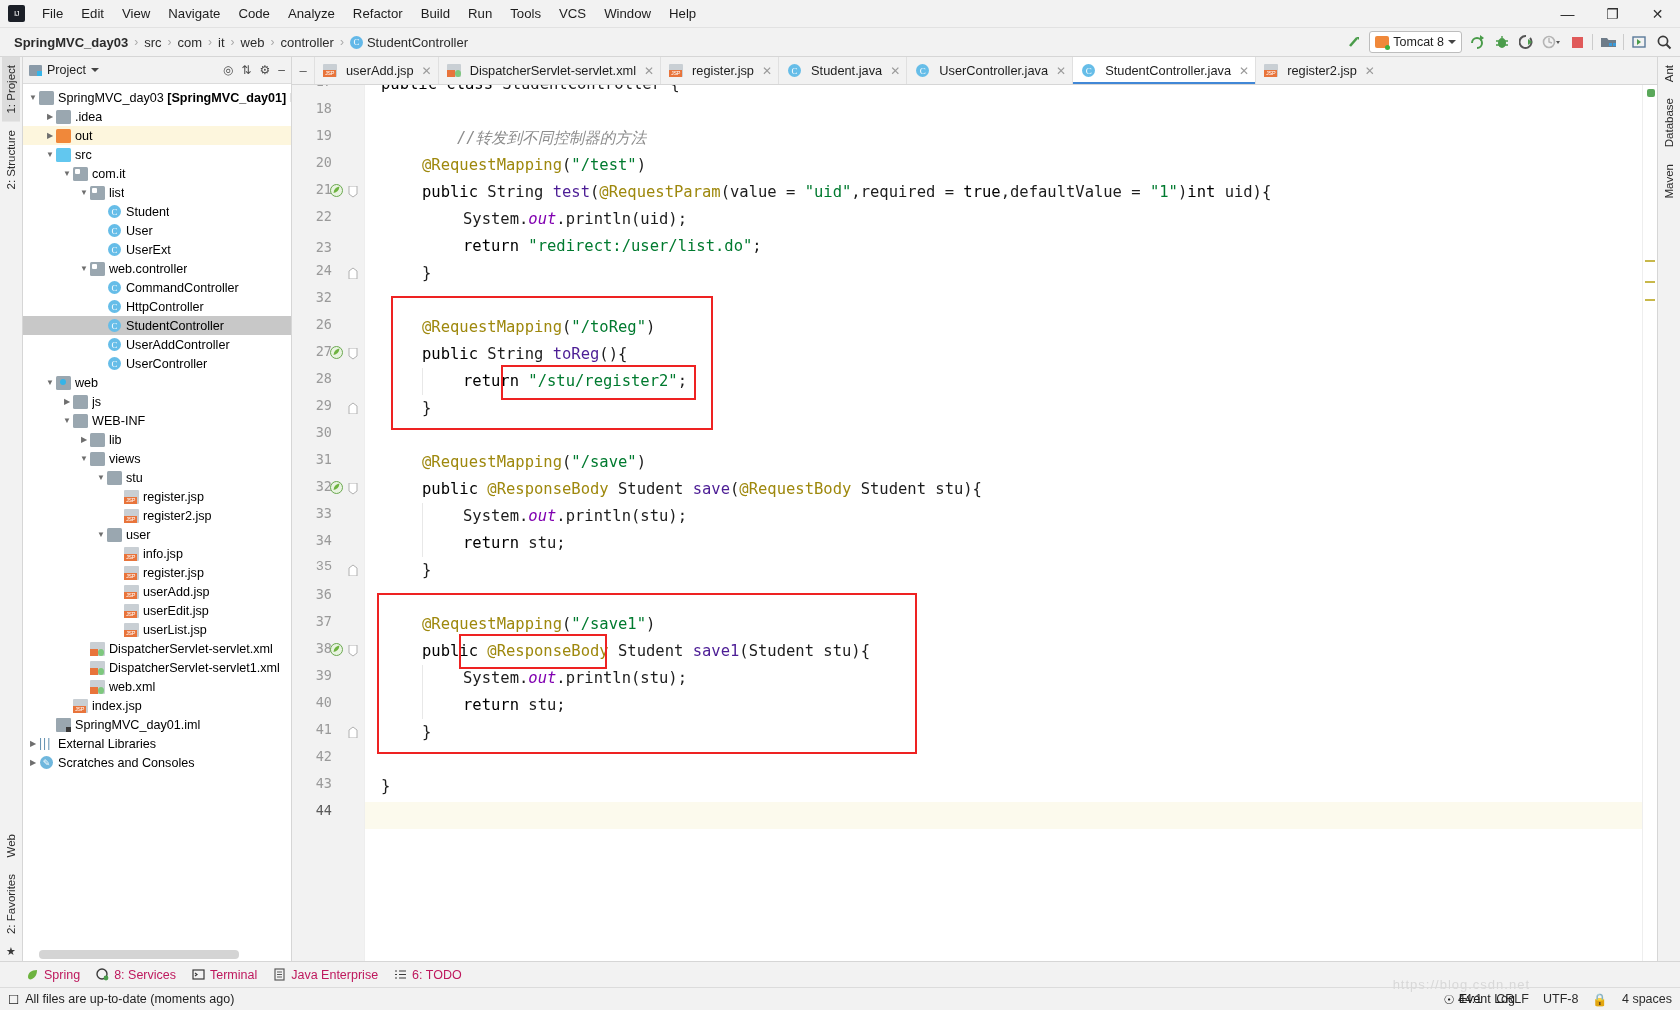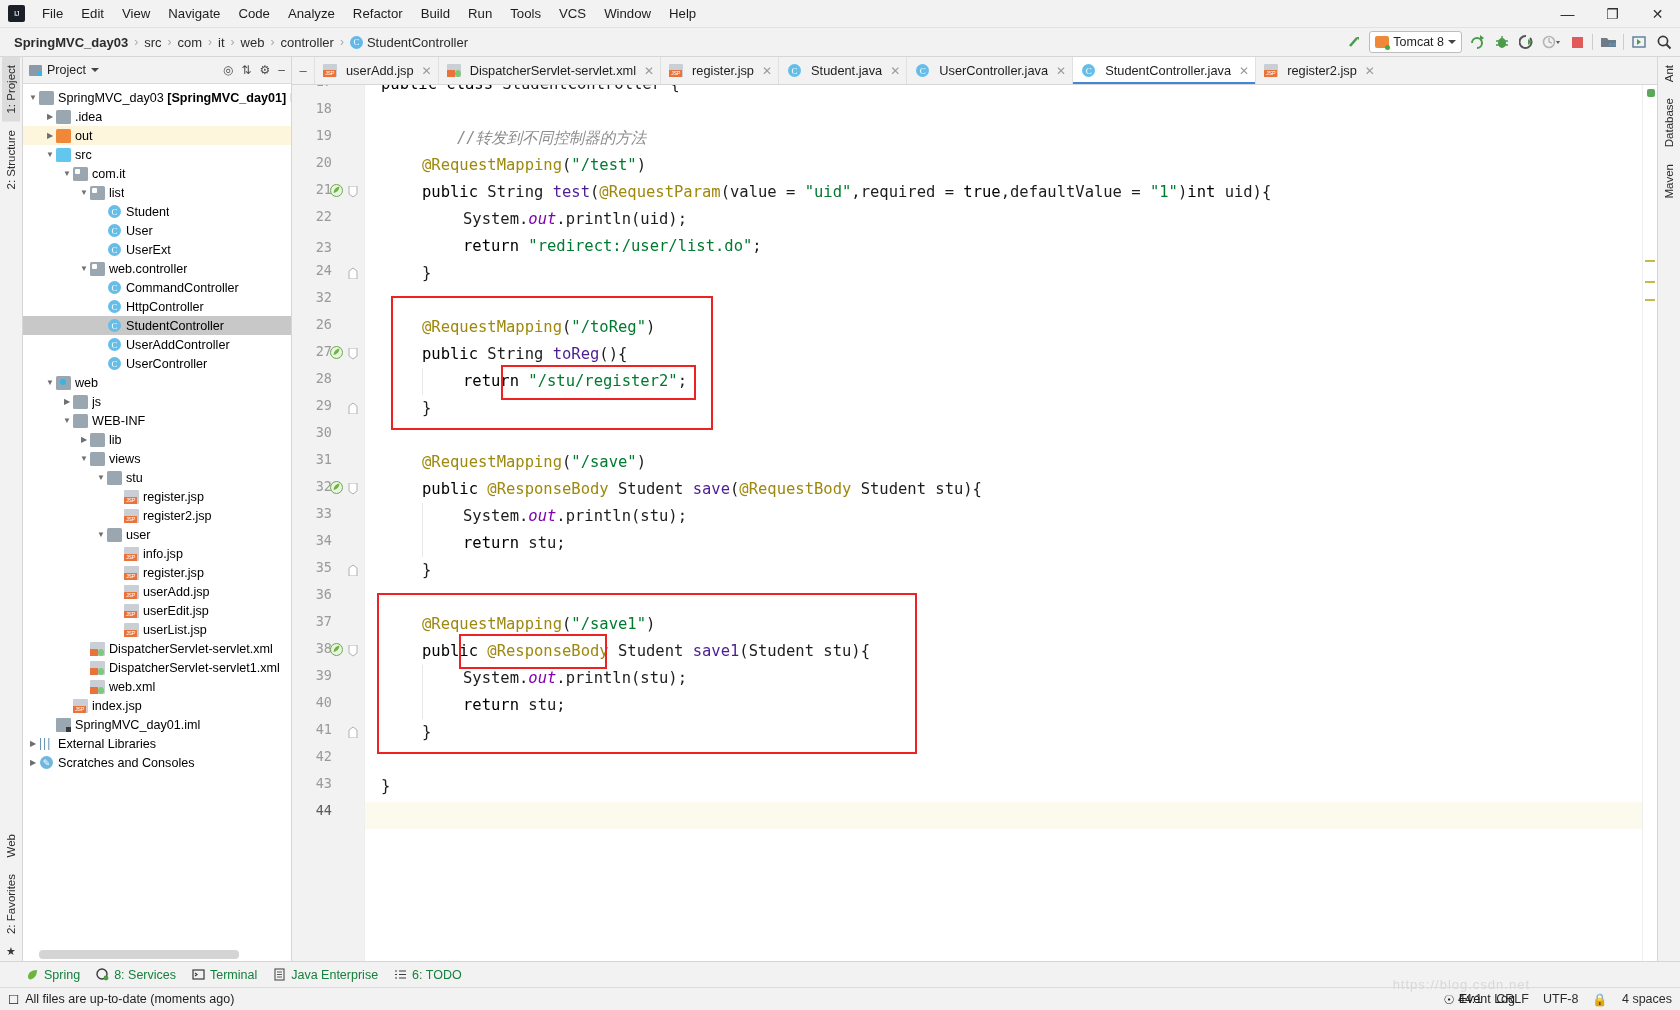--- a/index.html
+++ b/index.html
@@ -128,21 +128,21 @@
   .plain{color:#1d1d1d;}
 
   .redbox{position:absolute;border:2px solid #ee2222;pointer-events:none;}
 
   .right-gut{width:14px;background:#fff;flex:none;position:relative;border-left:1px solid #eee;}
   .rg-mark{position:absolute;right:2px;width:10px;height:2px;}
   .rg-top{position:absolute;right:2px;top:4px;width:8px;height:8px;background:#5aa85a;border-radius:2px;}
 
   
   .bottombar{height:25px;background:#f2f2f2;border-top:1px solid #d6d6d6;display:flex;align-items:center;gap:16px;padding-left:26px;}
-  .bb{display:flex;align-items:center;gap:5px;font-size:12.5px;color:#15803d;}
+  .bb{display:flex;align-items:center;gap:5px;font-size:12.5px;color:#be185d;}
   .statusbar{height:22px;background:#f2f2f2;border-top:1px solid #dcdcdc;display:flex;align-items:center;
     padding:0 8px;font-size:12.5px;color:#1d1d1d;position:relative;}
   .sb-right{position:absolute;right:8px;display:flex;align-items:center;gap:14px;color:#2b2b2b;}
   .wm{position:absolute;right:150px;bottom:18px;color:#d8d8d8;font-size:13px;letter-spacing:1px;}
 </style>
 </head>
 <body>
 
 <div class="app">
 
@@ -519,21 +519,21 @@
             <div class="ln" style="top: 204px;">32</div>
             <div class="ln" style="top: 231px;">26</div>
             <div class="ln" style="top: 258px;">27</div>
             <div class="ln" style="top: 285px;">28</div>
             <div class="ln" style="top: 312px;">29</div>
             <div class="ln" style="top: 339px;">30</div>
             <div class="ln" style="top: 366px;">31</div>
             <div class="ln" style="top: 393px;">32</div>
             <div class="ln" style="top: 420px;">33</div>
             <div class="ln" style="top: 447px;">34</div>
-            <div class="ln" style="top: 474px;">35</div>
+            <div class="ln" style="top: 474px; font-family: Liberation Mono, monospace;">35</div>
             <div class="ln" style="top: 501px;">36</div>
             <div class="ln" style="top: 528px;">37</div>
             <div class="ln" style="top: 555px;">38</div>
             <div class="ln" style="top: 582px;">39</div>
             <div class="ln" style="top: 609px;">40</div>
             <div class="ln" style="top: 636px;">41</div>
             <div class="ln" style="top: 663px;">42</div>
             <div class="ln" style="top: 690px;">43</div>
             <div class="ln cur" style="top: 717px;">44</div>
             <div class="gmark" style="top: 99px; right: 21px;"><svg width="13" height="13" viewBox="0 0 13 13">

